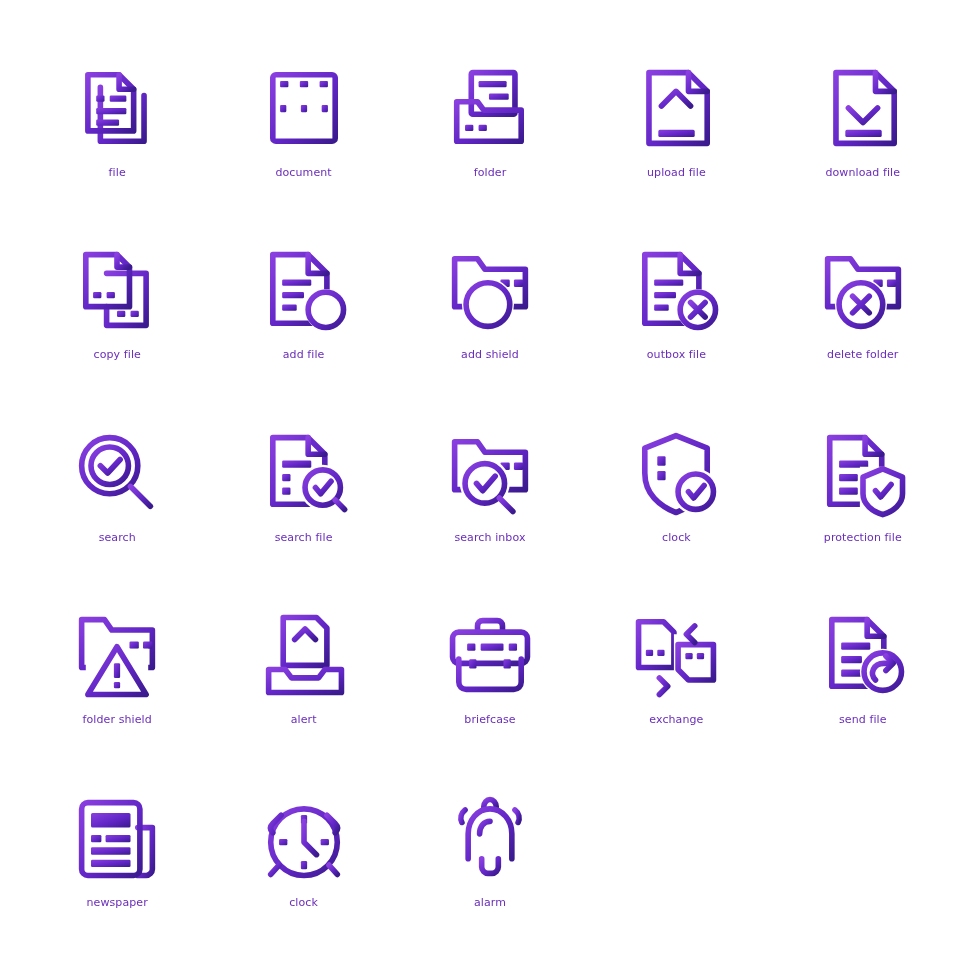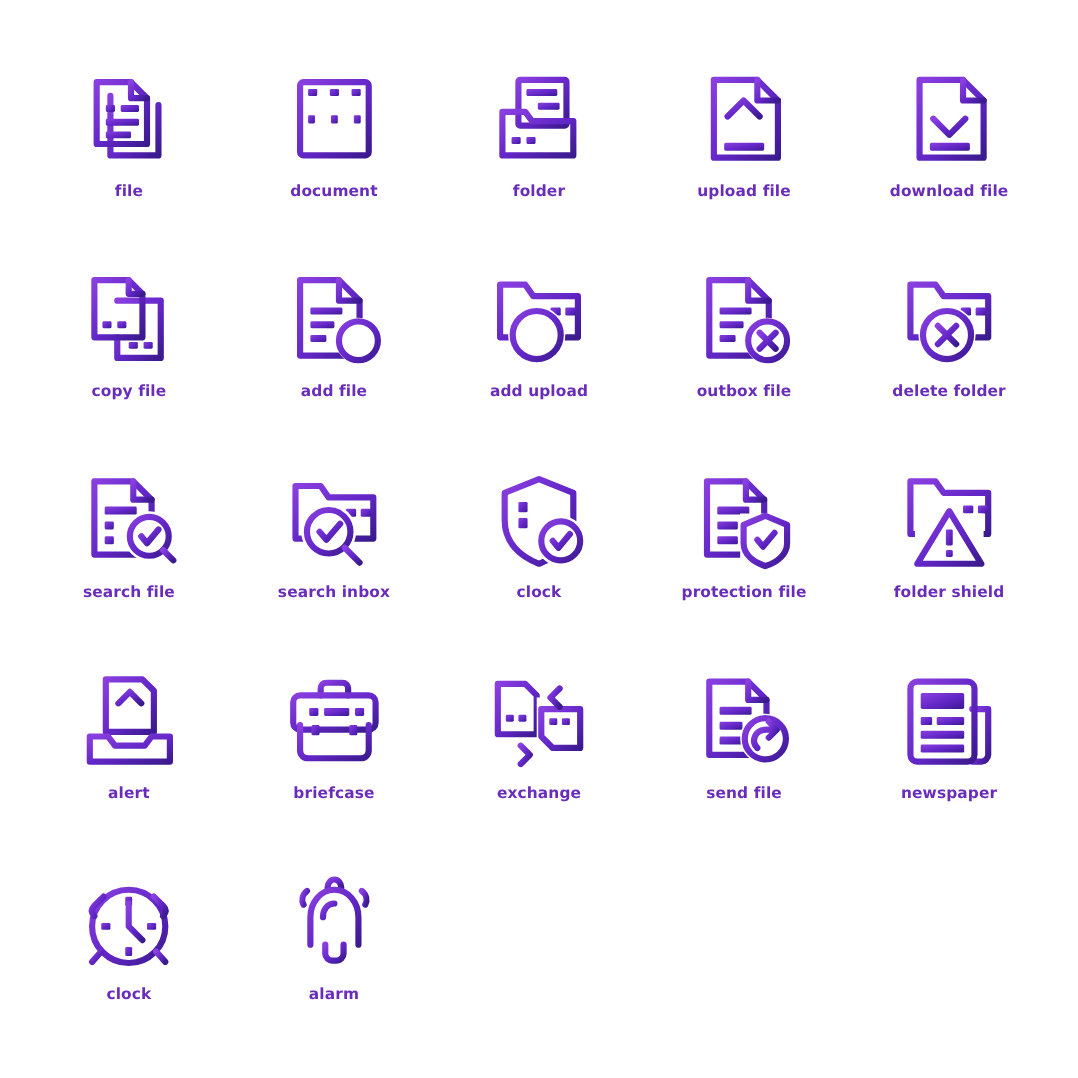--- a/index.html
+++ b/index.html
@@ -38,22 +38,22 @@
     align-items: center;
     justify-content: center;
   }
   .icon-art svg {
     width: 104px;
     height: 104px;
     display: block;
   }
   .icon-label {
     margin-top: 7px;
-    font-size: 14px;
-    font-weight: 700;
+    font-size: 11px;
+    font-weight: 400;
     letter-spacing: 0.1px;
     color: #6A2DBA;
     text-align: right;
     line-height: 1.1;
     white-space: nowrap;
   }
   .stroked {
     fill: none;
     stroke: url(#gradMain);
     stroke-width: 5.4;
@@ -197,21 +197,21 @@
       <svg viewBox="0 0 100 100">
         <path class="stroked" d="M16 66 L16 20 L38 20 L45 30 L84 30 L84 66 Z"></path>
         <rect class="filled" x="60" y="40" width="9" height="7" rx="1.2"></rect>
         <rect class="filled" x="73" y="40" width="9" height="7" rx="1.2"></rect>
         <circle class="knockout" cx="48" cy="64" r="25"></circle>
         <circle class="stroked" cx="48" cy="64" r="21"></circle>
         <path class="stroked" d="M48 53 L48 75"></path>
         <path class="stroked" d="M37 64 L59 64"></path>
       </svg>
     </div>
-    <div class="icon-label">add upload</div>
+    <div class="icon-label">add shield</div>
   </div>
 
   <div class="icon-cell">
     <div class="icon-art">
       <svg viewBox="0 0 100 100">
         <path class="stroked" d="M20 16 L54 16 L72 34 L72 82 L20 82 Z"></path>
         <path class="stroked" d="M54 16 L54 34 L72 34"></path>
         <rect class="filled" x="29" y="40" width="28" height="6" rx="1.2"></rect>
         <rect class="filled" x="29" y="52" width="21" height="6" rx="1.2"></rect>
         <rect class="filled" x="29" y="64" width="14" height="6" rx="1.2"></rect>
@@ -232,20 +232,31 @@
         <rect class="filled" x="73" y="40" width="9" height="7" rx="1.2"></rect>
         <circle class="knockout" cx="48" cy="64" r="25"></circle>
         <circle class="stroked" cx="48" cy="64" r="21"></circle>
         <path class="stroked" d="M40 56 L56 72"></path>
         <path class="stroked" d="M56 56 L40 72"></path>
       </svg>
     </div>
     <div class="icon-label">delete folder</div>
   </div>
 
+  <div class="icon-cell">
+    <div class="icon-art">
+      <svg viewBox="0 0 100 100">
+        <circle class="stroked" cx="43" cy="43" r="27"></circle>
+        <circle class="stroked" cx="43" cy="43" r="18"></circle>
+        <path class="stroked" d="M63 63 L82 82"></path>
+        <path class="stroked" d="M34 43 L41 50 L53 37"></path>
+      </svg>
+    </div>
+    <div class="icon-label">search</div>
+  </div>
 
   <div class="icon-cell">
     <div class="icon-art">
       <svg viewBox="0 0 100 100">
         <path class="stroked" d="M20 16 L54 16 L70 32 L70 80 L20 80 Z"></path>
         <path class="stroked" d="M54 16 L54 32 L70 32"></path>
         <rect class="filled" x="29" y="38" width="28" height="7" rx="1.2"></rect>
         <rect class="filled" x="29" y="51" width="8" height="7" rx="1.2"></rect>
         <rect class="filled" x="29" y="64" width="8" height="7" rx="1.2"></rect>
         <circle class="knockout" cx="68" cy="64" r="22"></circle>

